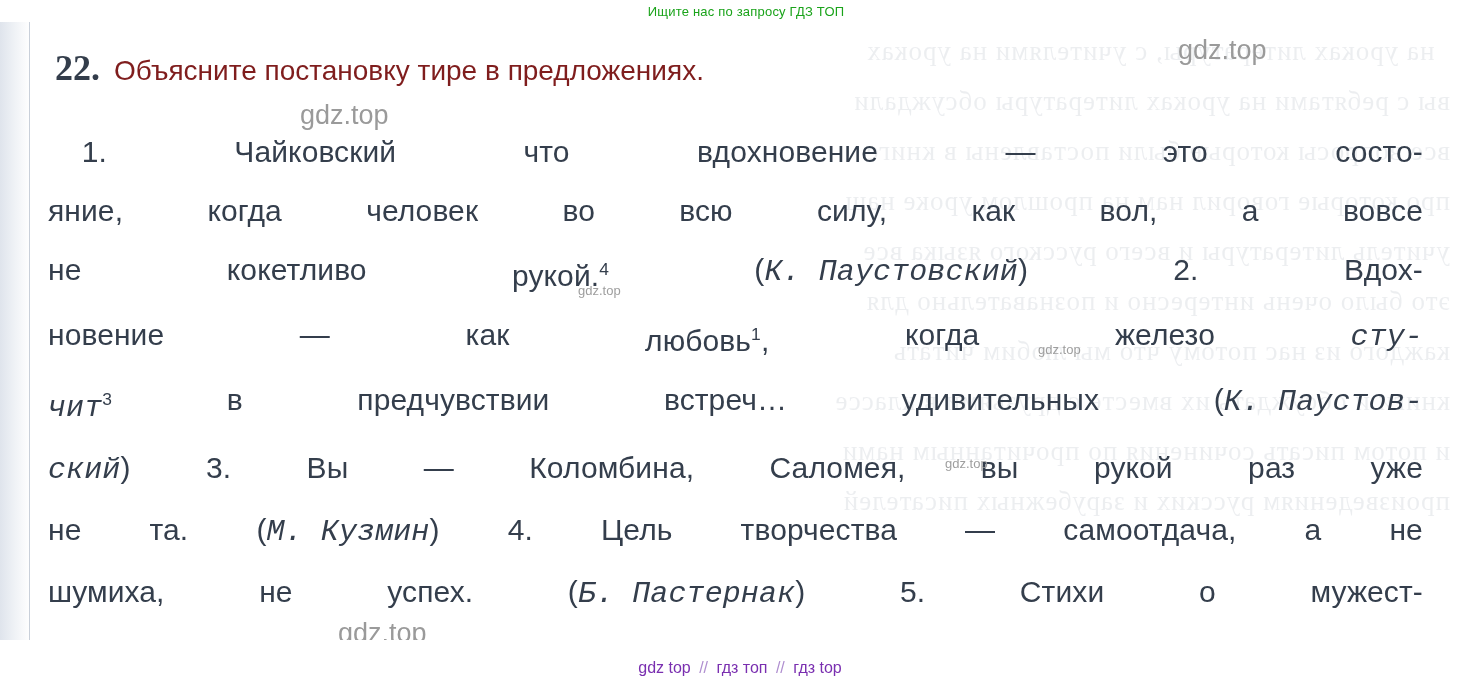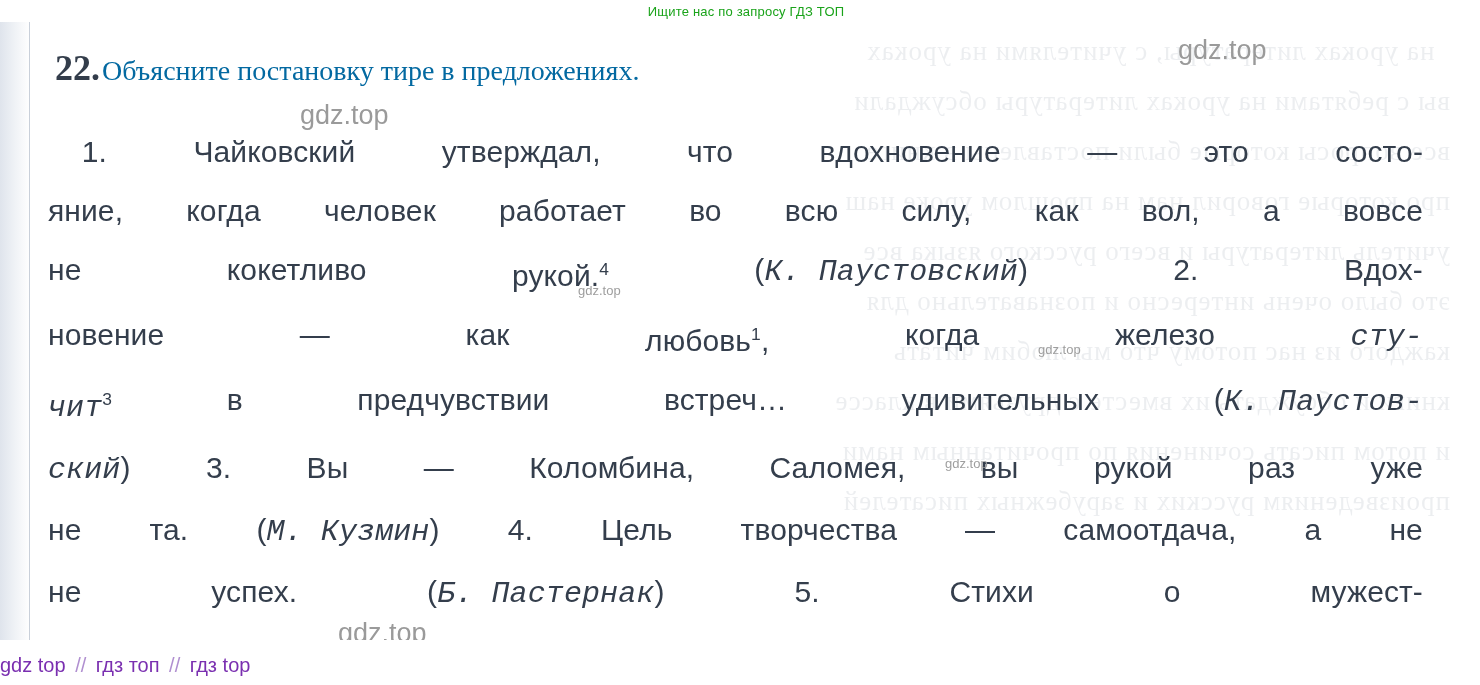--- a/index.html
+++ b/index.html
@@ -79,35 +79,35 @@
     pointer-events: none;
   }
 
   
   .task-head {
     position: absolute;
     top: 28px;
     left: 55px;
     display: flex;
     align-items: baseline;
-    gap: 2px;
+    gap: 14px;
     color: #3c4654;
   }
   .task-num {
     font-family: "Liberation Serif", serif;
     font-weight: bold;
     font-size: 36px;
     line-height: 1;
     color: #333d4b;
   }
   .task-text {
-    font-family: Liberation Serif, serif;
+    font-family: Liberation Sans, sans-serif;
     font-size: 28px;
     line-height: 1.1;
-    color: #0369a1;
+    color: #7f1d1d;
   }
 
   
   .body-text {
     position: absolute;
     top: 100px;
     left: 48px;
     width: 1375px;
     font-family: "Liberation Sans", sans-serif;
     font-size: 30px;
@@ -146,22 +146,22 @@
   }
   .wm.big   { font-size: 27px; color: #9a9a9a; }
   .wm.small { font-size: 13px; color: #9e9e9e; }
 
   
   .footer {
     position: absolute;
     bottom: 8px;
     left: 0;
     width: 1480px;
-    text-align: left;
-    font-size: 20px;
+    text-align: center;
+    font-size: 16px;
     color: #7a2fb0;
     font-family: "Liberation Sans", sans-serif;
   }
   .footer .sep { color: #b08fd0; padding: 0 4px; }
 </style>
 </head>
 <body>
 
 <div class="top-bar">
   <span class="promo">Ищите нас по запросу ГДЗ ТОП</span>
@@ -183,25 +183,25 @@
   <div class="edge-line"></div>
 
   <div class="task-head">
     <span class="task-num">22.</span>
     <span class="task-text">Объясните постановку тире в предложениях.</span>
   </div>
 
   <div class="body-text">
 
     <div class="line">
-      <span class="w">&nbsp;&nbsp;&nbsp;&nbsp;1.</span><span class="w">Чайковский</span><span class="w">утверждал,</span><span class="w">что</span><span class="w">вдохновение</span><span class="w">—</span><span class="w">это</span><span class="w">состо-</span>
-    </div>
-
-    <div class="line">
-      <span class="w">яние,</span><span class="w">когда</span><span class="w">человек</span><span class="w">работает</span><span class="w">во</span><span class="w">всю</span><span class="w">силу,</span><span class="w">как</span><span class="w">вол,</span><span class="w">а</span><span class="w">вовсе</span>
+      <span class="w">&nbsp;&nbsp;&nbsp;&nbsp;1.</span><span class="w">Чайковский</span><span class="w">что</span><span class="w">вдохновение</span><span class="w">—</span><span class="w">это</span><span class="w">состо-</span>
+    </div>
+
+    <div class="line">
+      <span class="w">яние,</span><span class="w">когда</span><span class="w">человек</span><span class="w">во</span><span class="w">всю</span><span class="w">силу,</span><span class="w">как</span><span class="w">вол,</span><span class="w">а</span><span class="w">вовсе</span>
     </div>
 
     <div class="line">
       <span class="w">не</span><span class="w">кокетливо</span><span class="w">рукой.<sup>4</sup></span><span class="w">(<i>К.&nbsp;Паустовский</i>)</span><span class="w">2.</span><span class="w">Вдох-</span>
     </div>
 
     <div class="line">
       <span class="w">новение</span><span class="w">—</span><span class="w">как</span><span class="w">любовь<sup>1</sup>,</span><span class="w">когда</span><span class="w">железо</span><span class="w"><i>сту-</i></span>
     </div>
 
@@ -211,21 +211,21 @@
 
     <div class="line">
       <span class="w"><i>ский</i>)</span><span class="w">3.</span><span class="w">Вы</span><span class="w">—</span><span class="w">Коломбина,</span><span class="w">Саломея,</span><span class="w">вы</span><span class="w">рукой</span><span class="w">раз</span><span class="w">уже</span>
     </div>
 
     <div class="line">
       <span class="w">не</span><span class="w">та.</span><span class="w">(<i>М.&nbsp;Кузмин</i>)</span><span class="w">4.</span><span class="w">Цель</span><span class="w">творчества</span><span class="w">—</span><span class="w">самоотдача,</span><span class="w">а</span><span class="w">не</span>
     </div>
 
     <div class="line">
-      <span class="w">не</span><span class="w">успех.</span><span class="w">(<i>Б.&nbsp;Пастернак</i>)</span><span class="w">5.</span><span class="w">Стихи</span><span class="w">о</span><span class="w">мужест-</span>
+      <span class="w">шумиха,</span><span class="w">не</span><span class="w">успех.</span><span class="w">(<i>Б.&nbsp;Пастернак</i>)</span><span class="w">5.</span><span class="w">Стихи</span><span class="w">о</span><span class="w">мужест-</span>
     </div>
 
     <div class="line">
       <span class="w">ве</span><span class="w">писать</span><span class="w">—</span><span class="w">железо</span><span class="w">молотом</span><span class="w">ковать!</span><span class="w">(<i>Л.&nbsp;Татьяничева</i>)</span>
     </div>
 
   </div>
 
   <div class="wm big" style="left:1178px; top:13px;">gdz.top</div>
   <div class="wm big" style="left:300px;  top:78px;">gdz.top</div>

